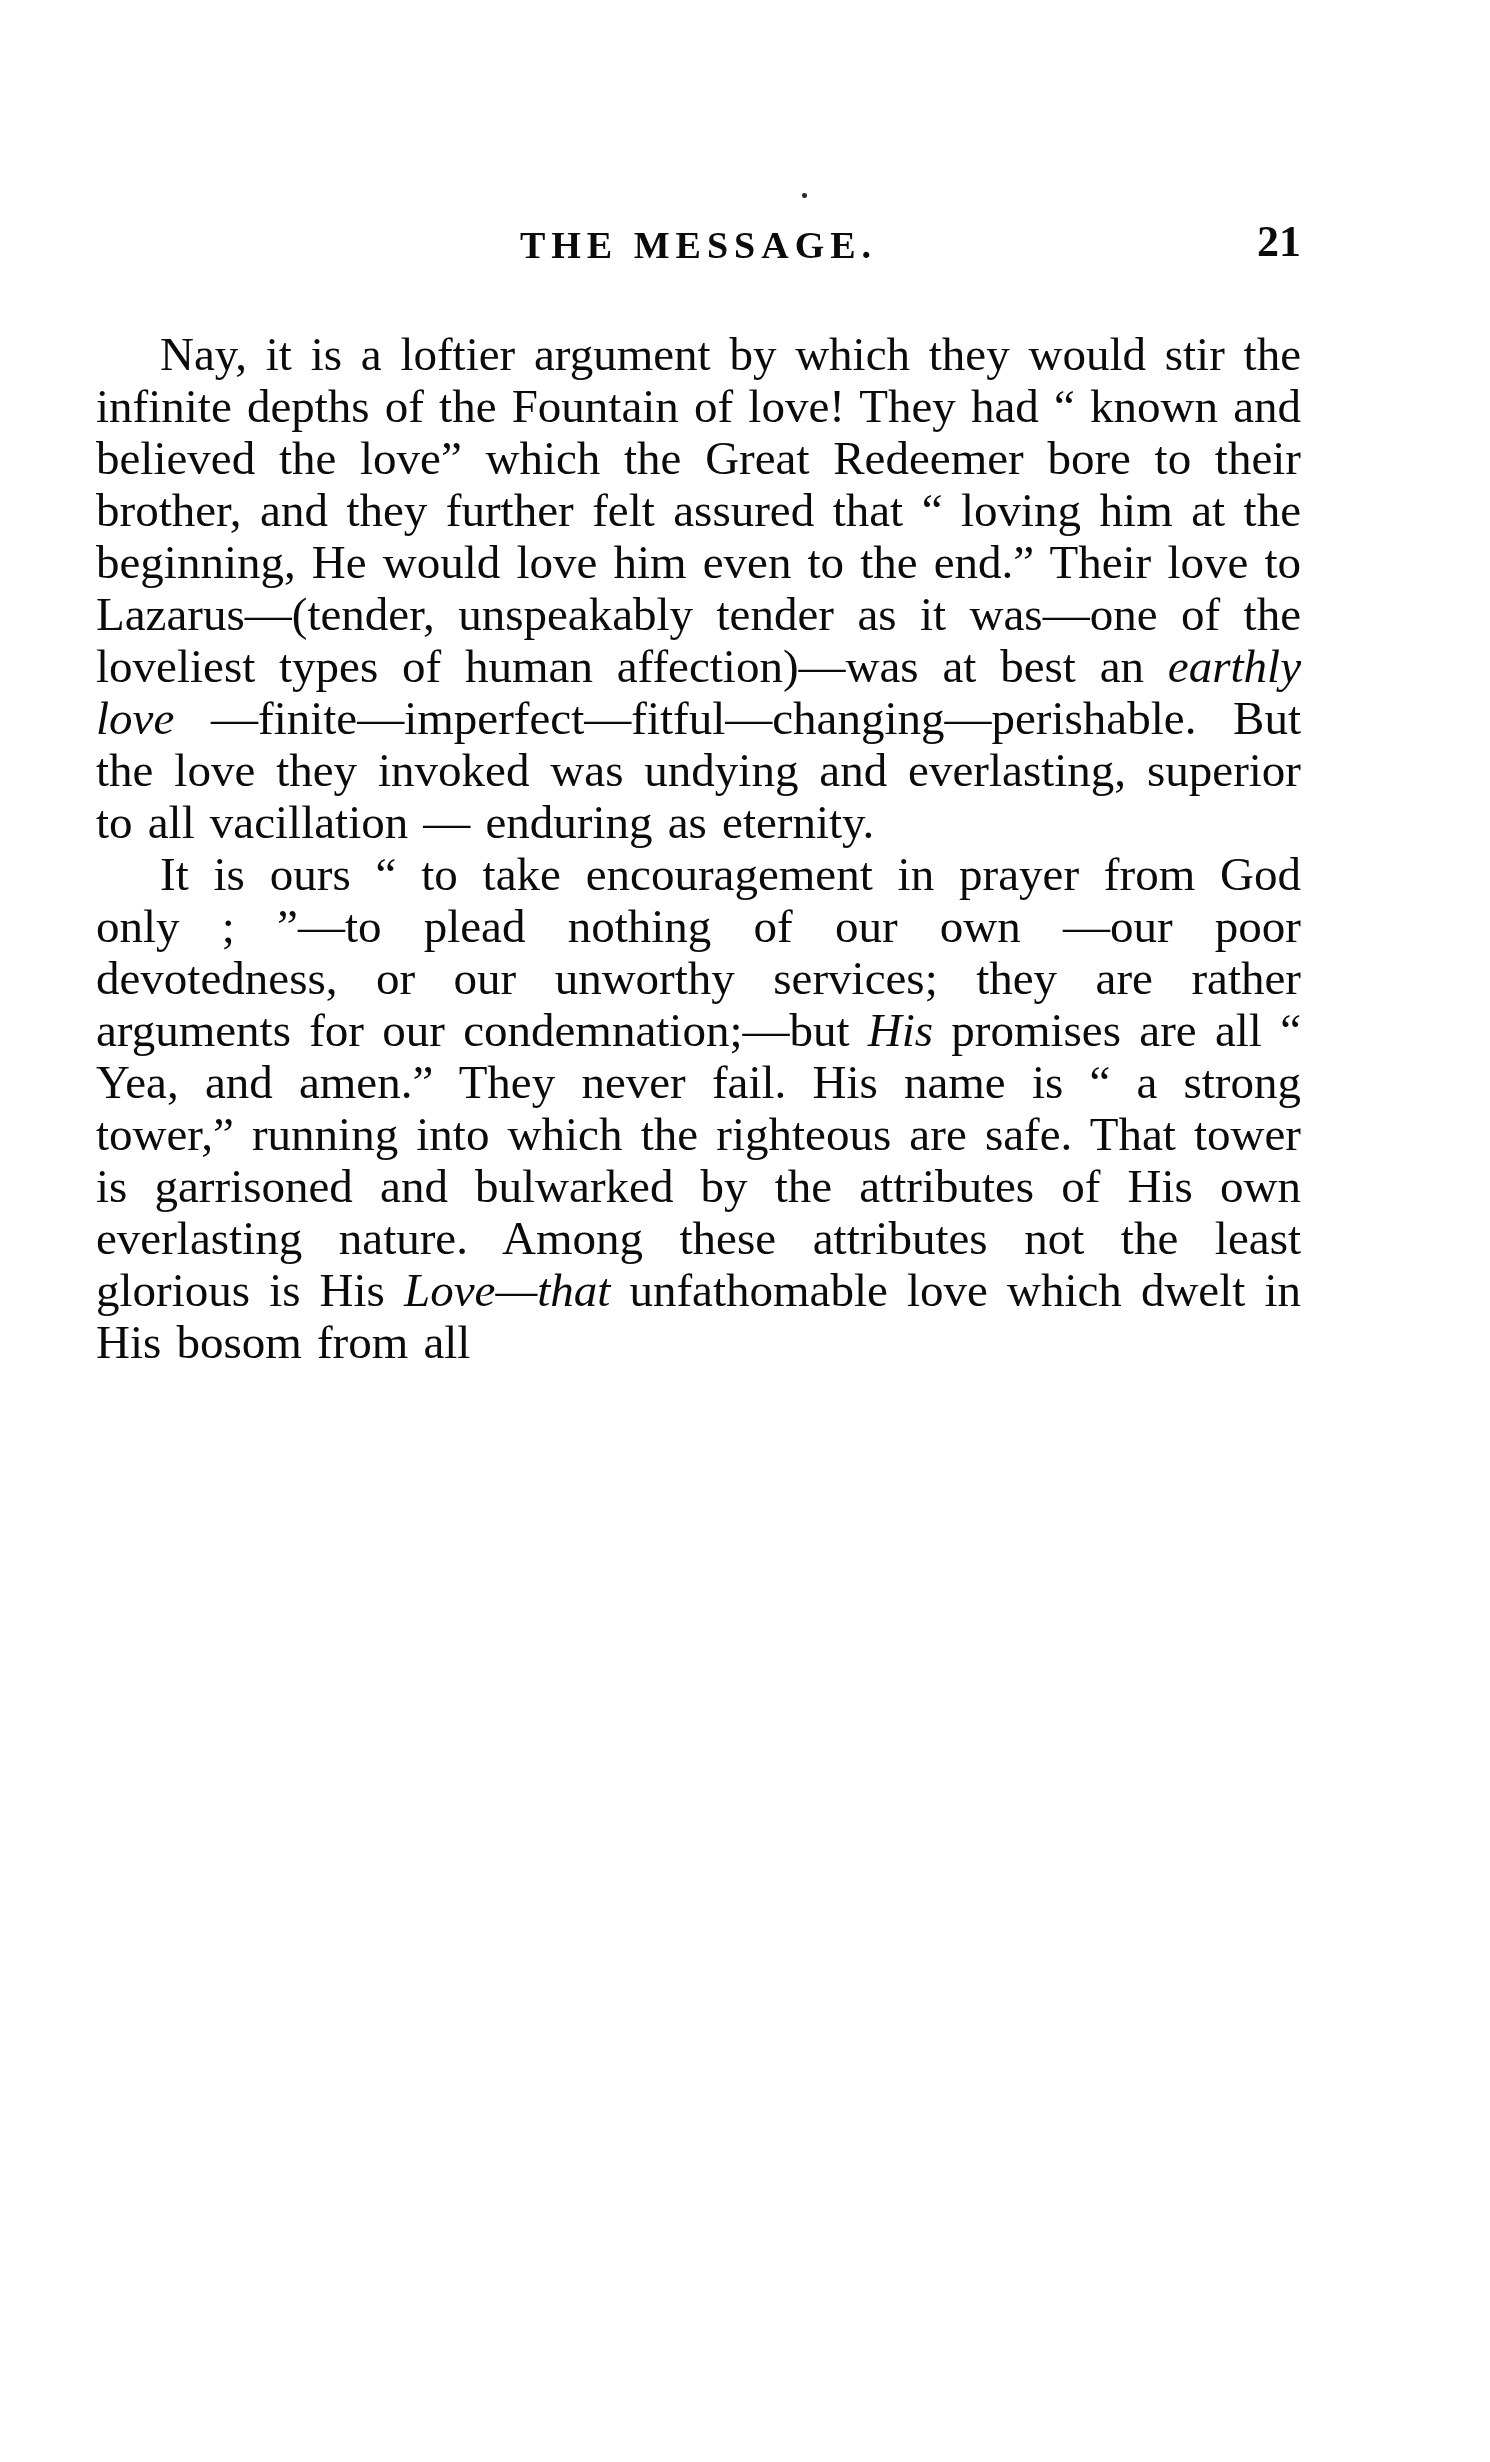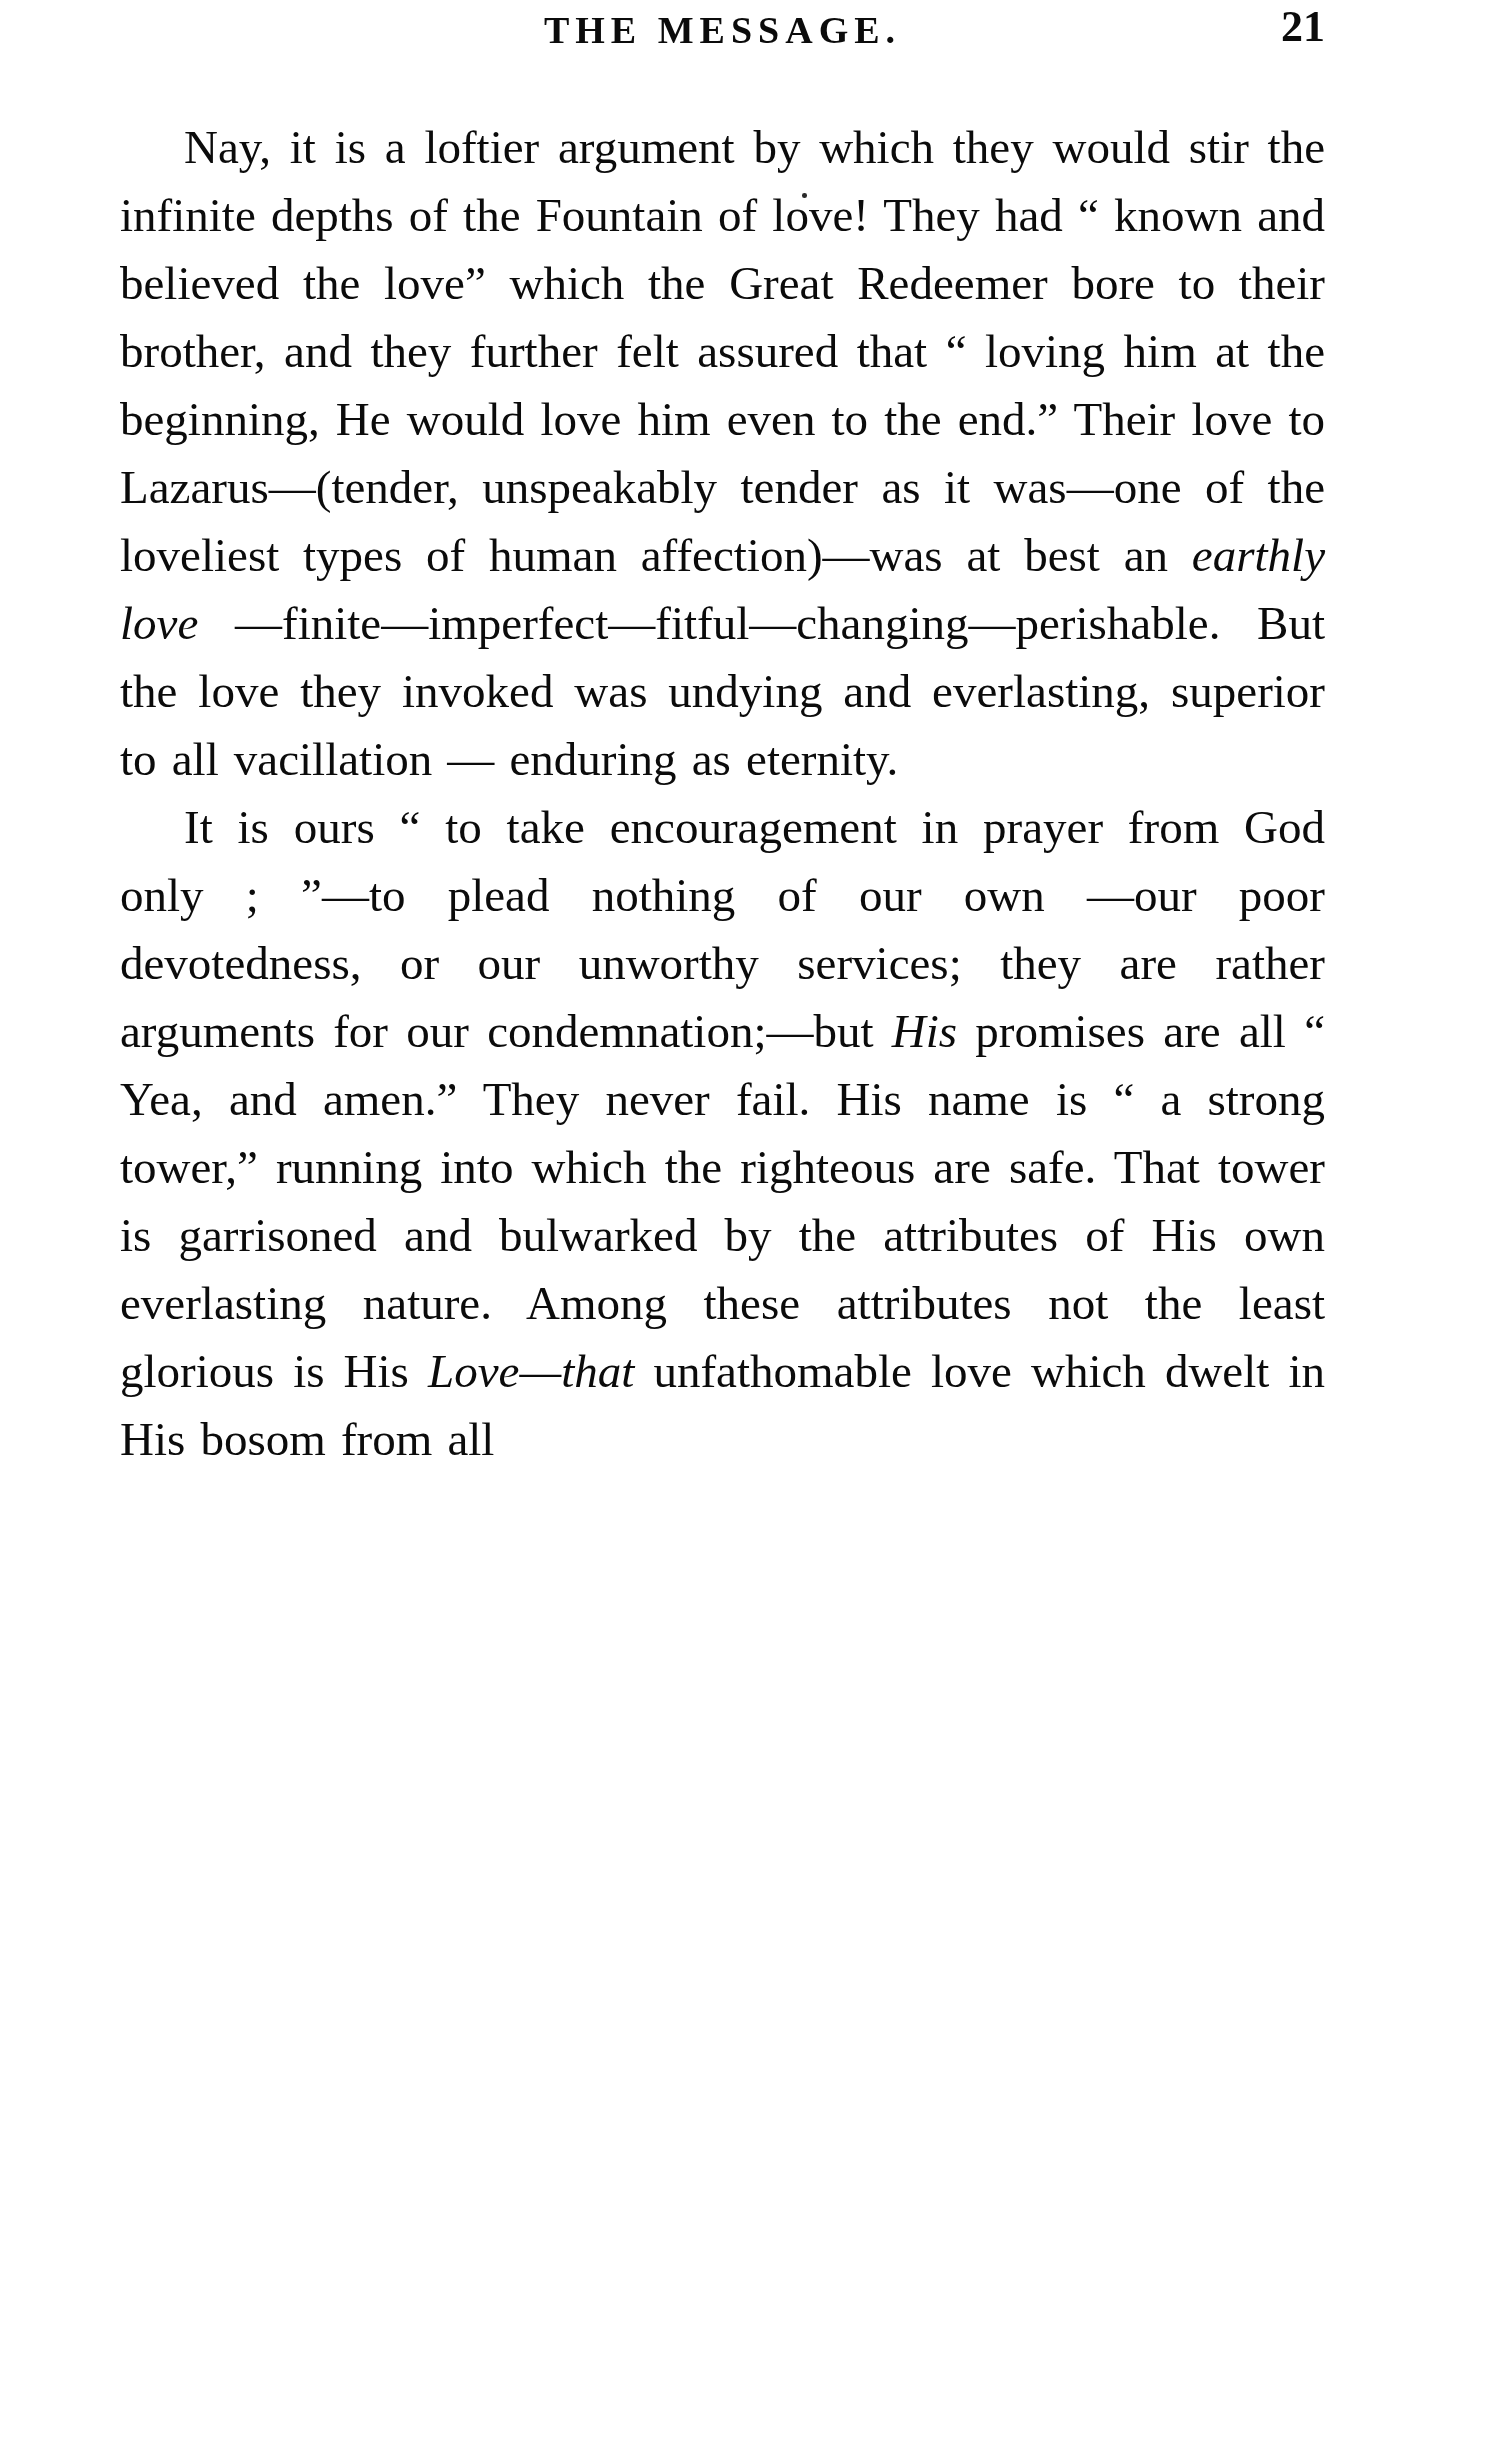--- a/index.html
+++ b/index.html
@@ -11,21 +11,22 @@
     width: 1490px;
     height: 2462px;
     position: relative;
     font-family: "Liberation Serif", serif;
     color: #0b0b0b;
     overflow: hidden;
   }
   .page {
     position: relative;
     width: 1205px;
-    margin-left: 120px;
+    margin-left: 96px;
+    padding-top: 215px;
   }
   .scan-dot {
     position: absolute;
     left: 802px;
     top: 193px;
     width: 4.7px;
     height: 4.7px;
     border-radius: 50%;
     background: #2a2a2a;
   }
@@ -47,21 +48,21 @@
   .page-number {
     position: absolute;
     right: 0;
     top: 1.3px;
     font-size: 44px;
     font-weight: bold;
   }
   .content {
     margin-top: 59px;
     font-size: 47px;
-    line-height: 68px;
+    line-height: 52px;
   }
   .content p {
     margin: 0;
     text-align: justify;
     text-indent: 64px;
     word-spacing: 3.4px;
   }
   .italic {
     font-style: italic;
   }

